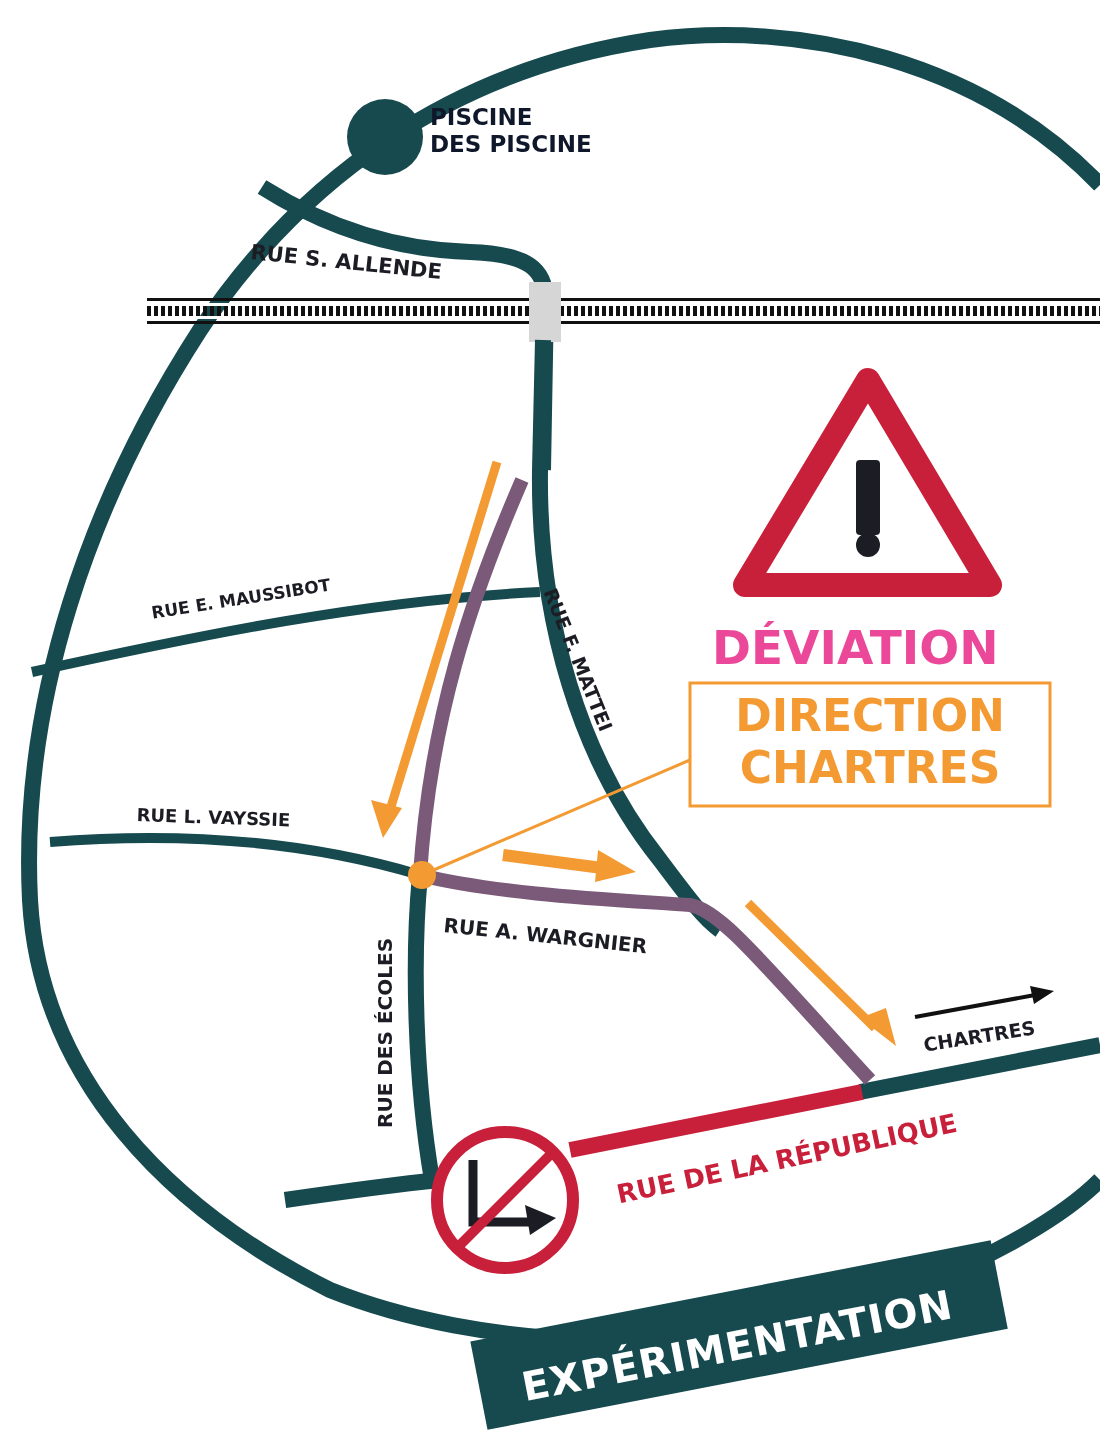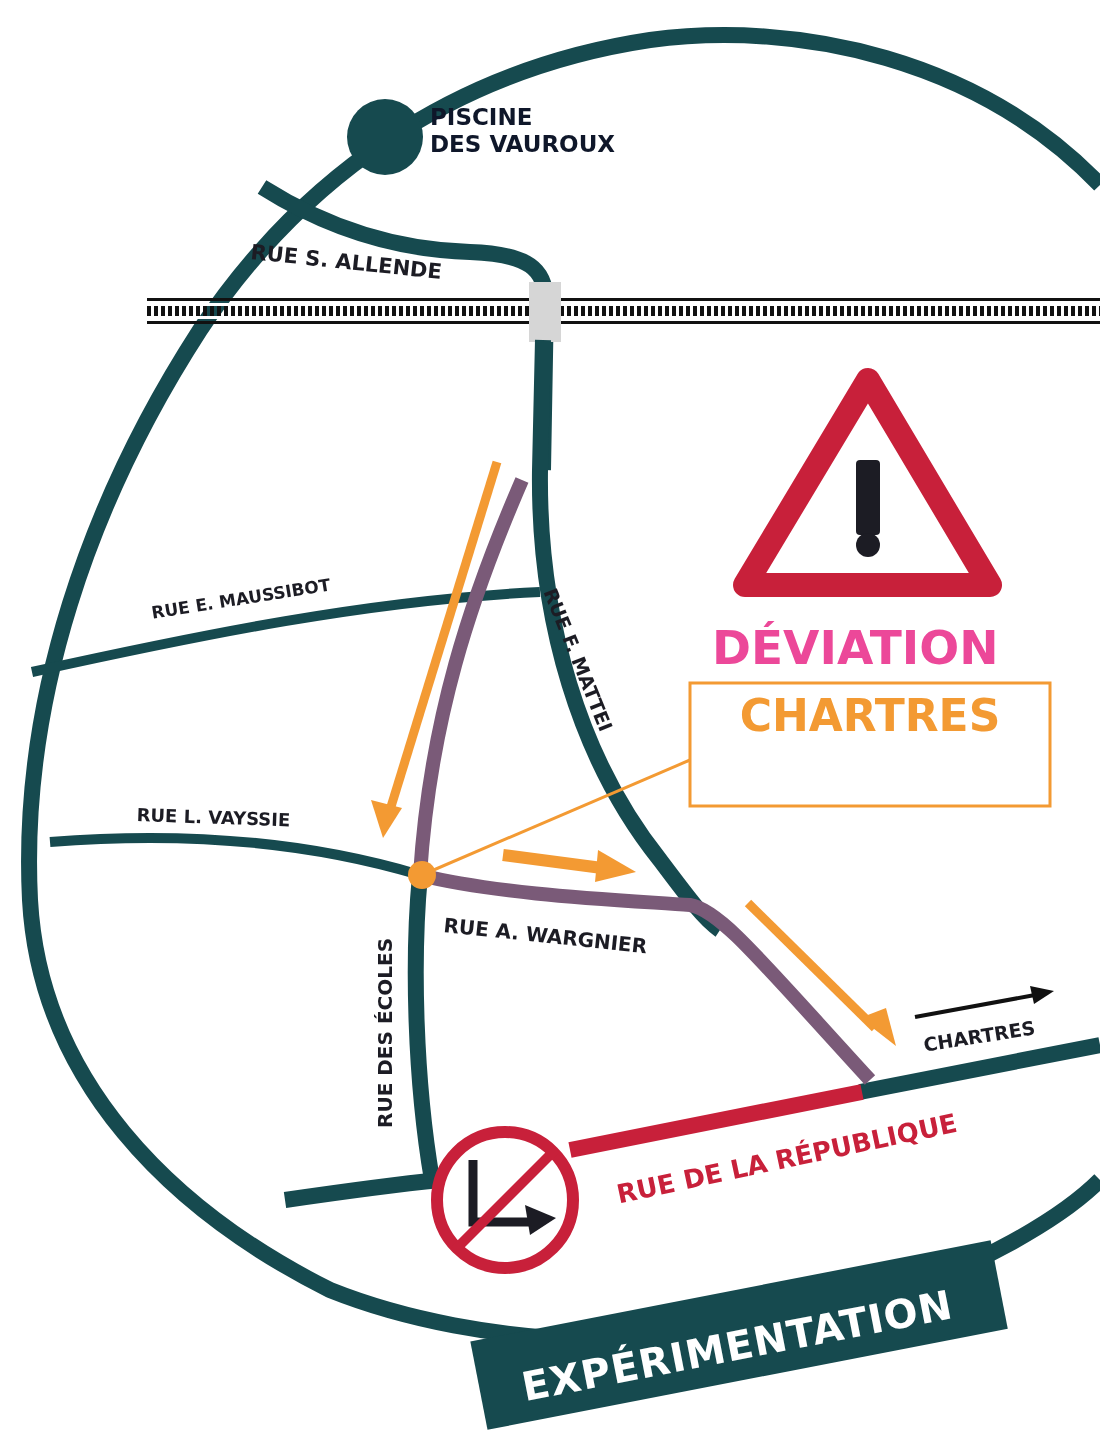--- a/index.html
+++ b/index.html
@@ -79,21 +79,21 @@
     <line x1="455" y1="1250" x2="555" y2="1150" stroke="#c8203a" stroke-width="10"></line>
   </g>
 
   <g transform="rotate(-11 740 1340)">
     <rect x="475" y="1290" width="530" height="90" fill="#164a4f"></rect>
   </g>
 </svg>
 
 <div style="position:absolute;left:430px;top:104px;width:225px;text-align:left;color:#0f172a;font-size:23px;line-height:27px;font-weight:bold;">
   <div>PISCINE</div>
-  <div>DES VAUROUX</div>
+  <div>DES PISCINE</div>
 </div>
 
 <div class="lbl" style="position:absolute;left:252px;top:240px;font-size:21px;color:#1c1c24;transform:rotate(6deg);transform-origin:left top;">RUE S. ALLENDE</div>
 
 <div class="lbl" style="position:absolute;left:150px;top:603px;font-size:17px;color:#1c1c24;transform:rotate(-9deg);transform-origin:left top;">RUE E. MAUSSIBOT</div>
 
 <div class="lbl" style="position:absolute;left:560px;top:585px;font-size:19px;color:#1c1c24;transform:rotate(68deg);transform-origin:left top;white-space:nowrap;">RUE F. MATTEI</div>
 
 <div class="lbl" style="position:absolute;left:137px;top:804px;font-size:18px;color:#1c1c24;transform:rotate(2deg);transform-origin:left top;">RUE L. VAYSSIE</div>
 
@@ -101,16 +101,17 @@
 
 <div class="lbl" style="position:absolute;left:445px;top:913px;font-size:20px;color:#1c1c24;transform:rotate(6deg);transform-origin:left top;white-space:nowrap;">RUE A. WARGNIER</div>
 
 <div class="lbl" style="position:absolute;left:614px;top:1180px;font-size:26px;color:#c8203a;transform:rotate(-12deg);transform-origin:left top;white-space:nowrap;">RUE DE LA RÉPUBLIQUE</div>
 
 <div class="lbl" style="position:absolute;left:922px;top:1034px;font-size:19px;color:#1c1c24;transform:rotate(-9deg);transform-origin:left top;white-space:nowrap;">CHARTRES</div>
 
 <div class="lbl" style="position:absolute;left:712px;top:620px;font-size:47px;color:#ec4899;letter-spacing:0px;white-space:nowrap;">DÉVIATION</div>
 
 <div class="lbl" style="position:absolute;left:690px;top:690px;width:360px;text-align:center;font-size:44px;line-height:52px;color:#f39a33;">
+  <div>DIRECTION</div>
   <div>CHARTRES</div>
 </div>
 
 <div class="lbl" style="position:absolute;left:518px;top:1365px;font-size:40px;color:#ffffff;transform:rotate(-11deg);transform-origin:left top;white-space:nowrap;letter-spacing:1px;">EXPÉRIMENTATION</div>
 
 </body></html>

